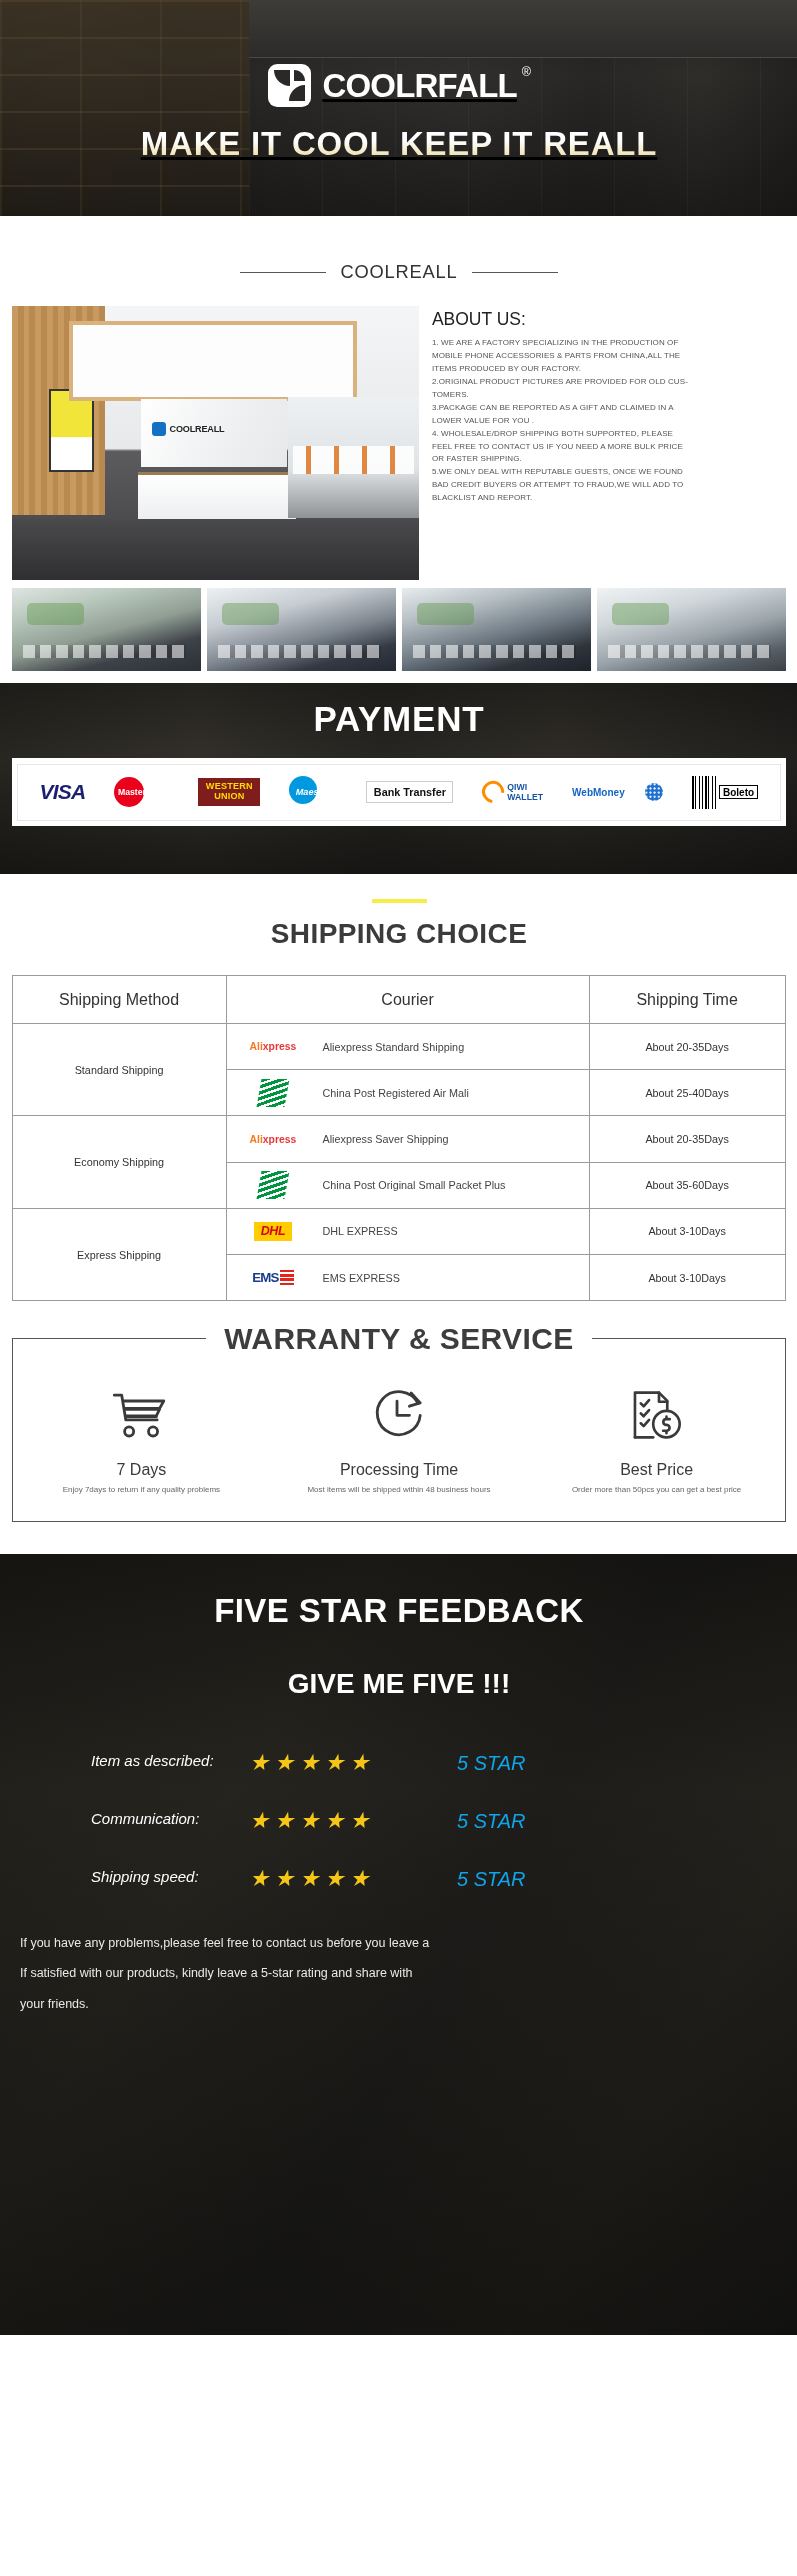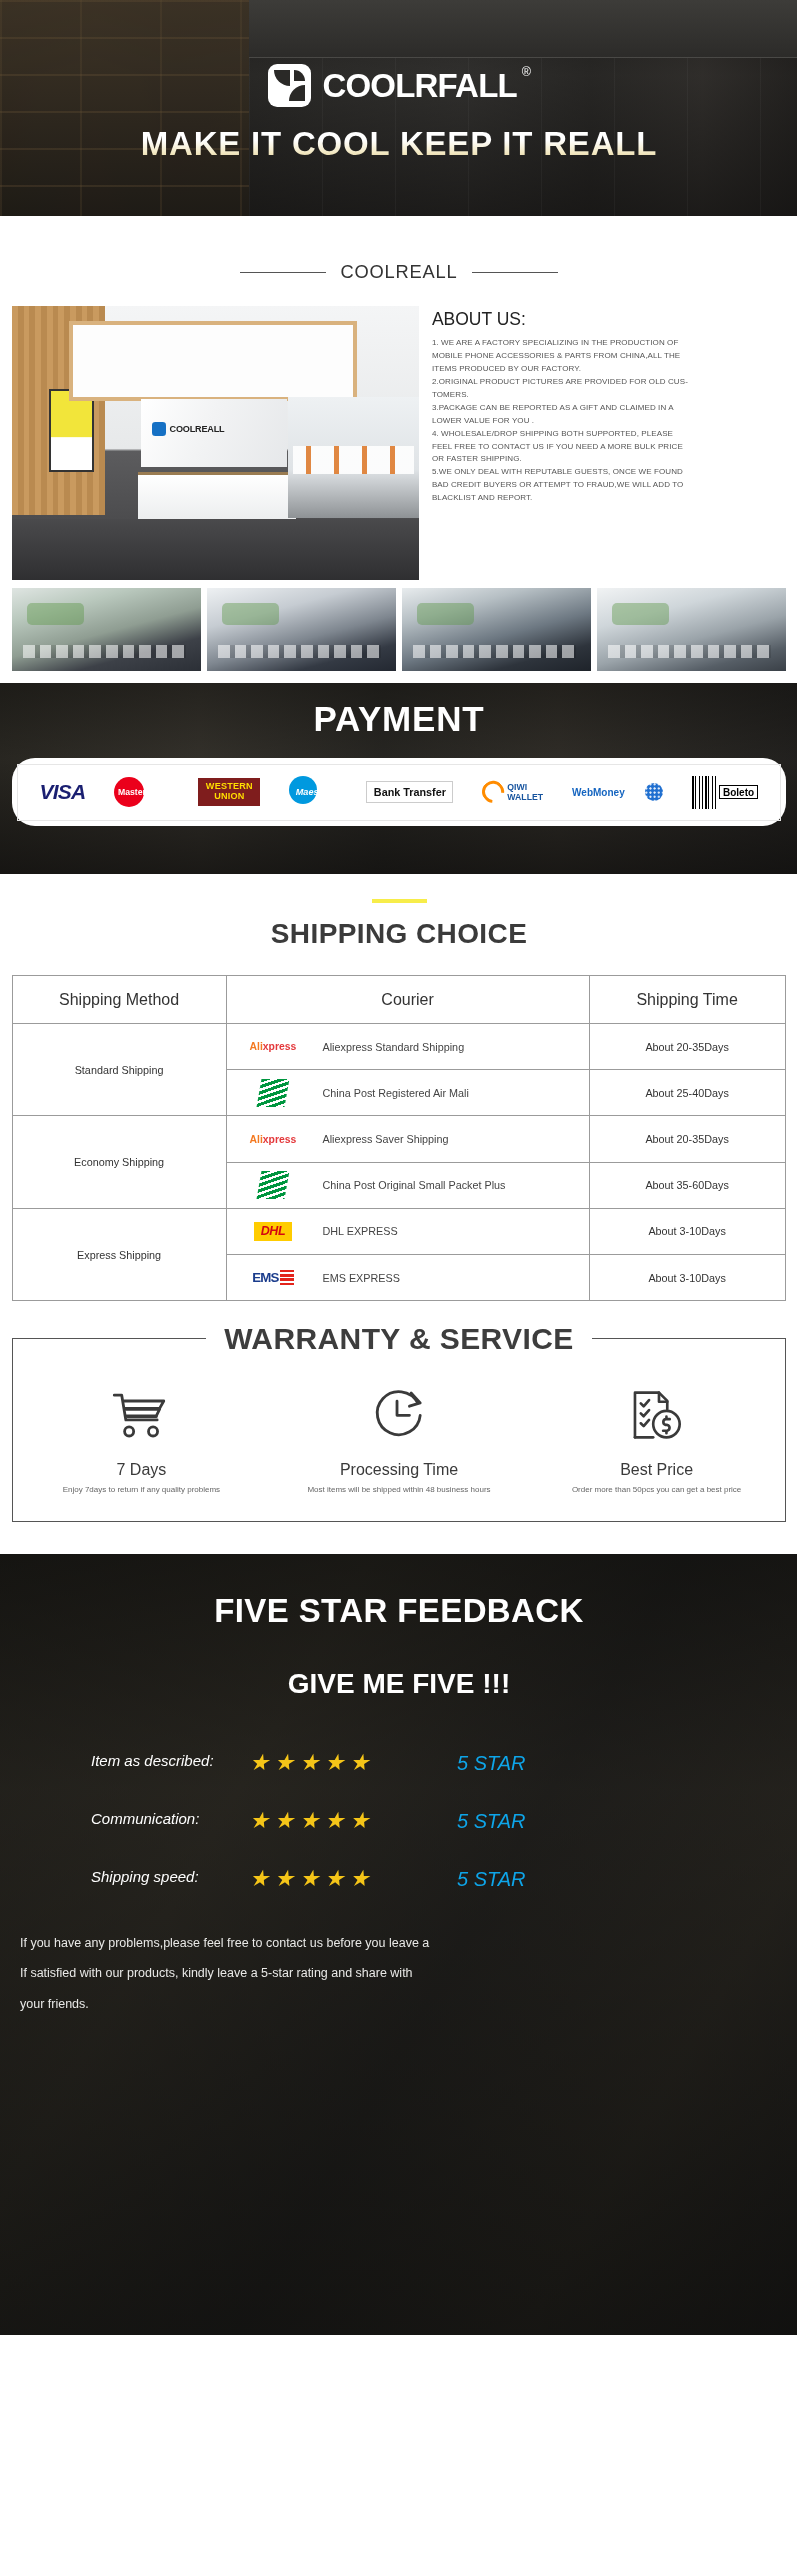--- a/index.html
+++ b/index.html
@@ -32,21 +32,21 @@
     position:absolute; left:249px; top:0; width:548px; height:58px;
     background:linear-gradient(180deg,#3d3c39,#2c2b29);
     border-bottom:0.8px solid rgba(255,255,255,.07);
   }
   .hero-panels {
     position:absolute; left:249px; top:58px; width:548px; height:158px;
     background:repeating-linear-gradient(90deg, rgba(255,255,255,.035) 0px, rgba(255,255,255,.035) 0.8px, rgba(0,0,0,0) 0.8px, rgba(0,0,0,0) 73px);
   }
   .hero-inner {
     position:relative; z-index:3; height:100%;
-    display:flex; flex-direction:column; align-items:center; justify-content:center;
+    display:flex; flex-direction:column; align-items:center; justify-content:center;text-decoration:underline;
   }
   .logo-row { display:flex; align-items:center; gap:11.6px; margin-top:11.6px; }
   .logo-mark {
     width:43px; height:43px; border-radius:9.1px; background:#fff; position:relative; flex:none;
   }
   .logo-mark::before {
     content:""; position:absolute; left:5.8px; top:5.8px; width:16px; height:16px;
     border-radius:0 0 0 16px; background:#2a2927;
   }
   .logo-mark::after {
@@ -159,21 +159,21 @@
     position:absolute; inset:0;
     background:
       linear-gradient(180deg, rgba(15,14,12,.5), rgba(30,28,25,.25) 40%, rgba(14,13,12,.72)),
       linear-gradient(90deg,#2c2a24,#3a3730 25%,#2a2925 48%,#35322c 70%,#232220);
   }
   .pay-title {
     position:relative; z-index:2; text-align:center; padding-top:16.6px;
     color:#fff; font-size:35px; font-weight:bold; letter-spacing:0.8px;
   }
   .pay-card {
-    position:relative; z-index:2; margin:18.3px 11.6px 0; background:#fff; padding:5.8px;border-radius:23px;
+    position:relative; z-index:2; margin:18.3px 11.6px 0; background:#fff; padding:5.8px;
   }
   .pay-strip {
     border:0.8px solid #e6e6e6; height:57px;
     display:flex; align-items:center; justify-content:space-around; padding:0 6.6px;
   }
   .pm { display:flex; align-items:center; justify-content:center; height:38px; }
   .pm-visa { color:#1a1f71; font-size:21px; font-weight:bold; font-style:italic; letter-spacing:-0.8px; }
   .pm-mc { position:relative; width:55px; height:33px; }
   .pm-mc i {
     position:absolute; top:1.7px; width:30px; height:30px; border-radius:50%; display:block;

